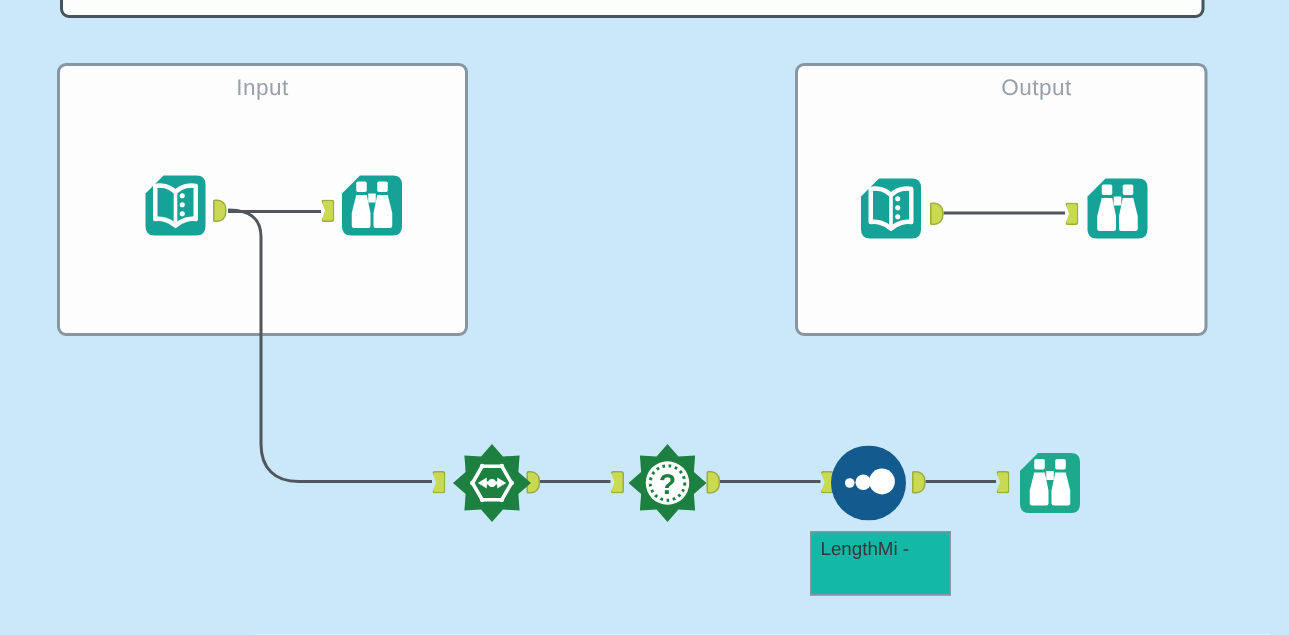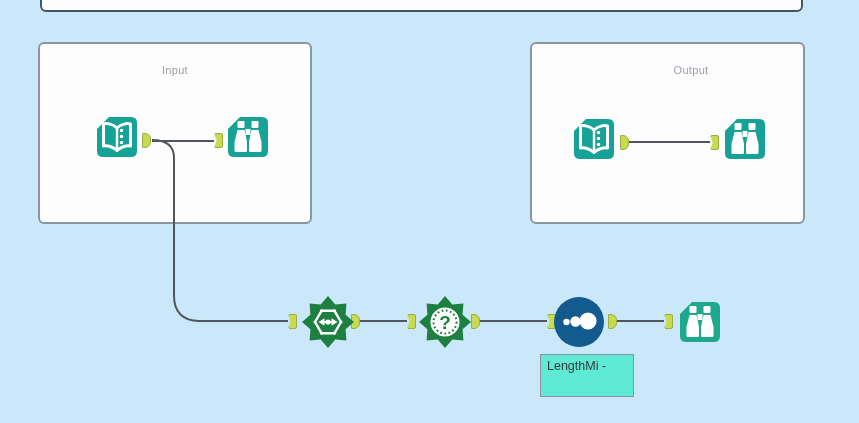--- a/index.html
+++ b/index.html
@@ -17,22 +17,22 @@
     border-radius:6px;
     box-sizing:border-box;
     z-index:1;
   }
   .container-box.top{
     border-color:var(--top-container-border,#47545f);
   }
   .container-label{
     display:block;
     text-align:center;
-    margin-top:20px;
-    font-size:11px;
+    margin-top:6px;
+    font-size:15px;
     color:var(--label-color,#9aa0a8);
     letter-spacing:0.3px;
     user-select:none;
   }
   .wires{
     position:absolute;left:0;top:0;z-index:2;
   }
   .wires path{
     fill:none;
     stroke:var(--wire,#50565c);
@@ -55,21 +55,21 @@
     clip-path:polygon(0% 0%,100% 0%,100% 100%,0% 100%,30% 50%);
   }
   .tool{
     position:absolute;
     z-index:4;
     line-height:0;
   }
   .annotation{
     position:absolute;
     z-index:5;
-    background:#5eead4;
+    background:#14b8a6;
     border:1px solid #8a949c;
     box-sizing:border-box;
     padding:2px 6px;
     font-size:12.5px;
     line-height:1.45;
     color:#34373c;
     white-space:nowrap;
   }
 </style>
 </head>

